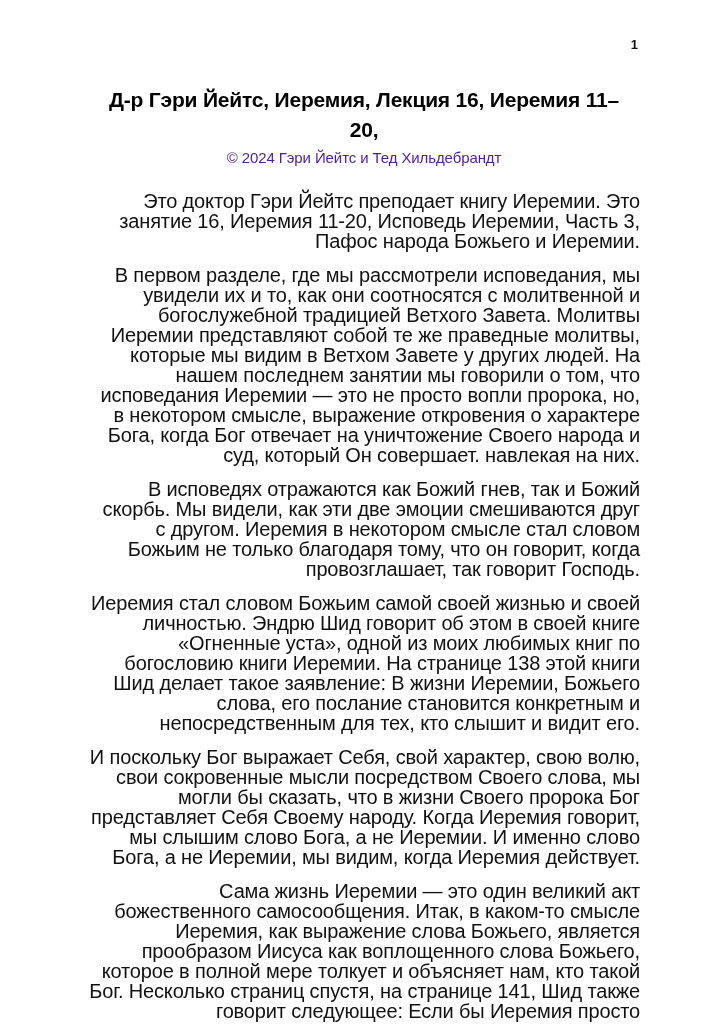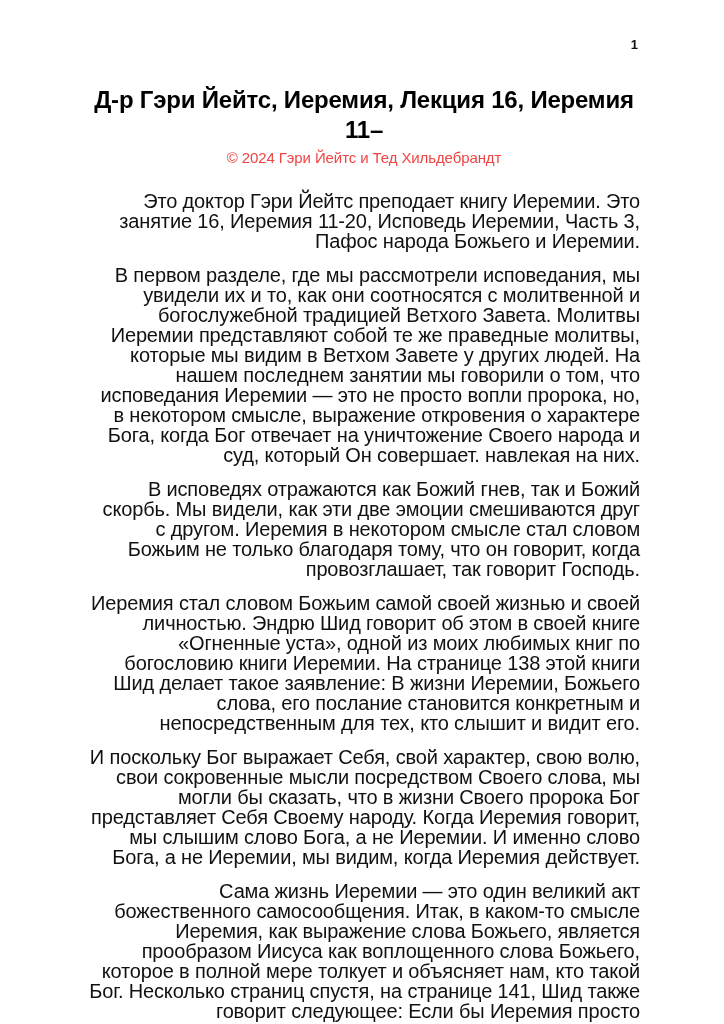--- a/index.html
+++ b/index.html
@@ -26,31 +26,31 @@
   }
   .content {
     position: absolute;
     left: 88px;
     top: 85px;
     width: 552px;
   }
   .title-block {
     text-align: center;
     font-weight: 700;
-    font-size: 24px;
+    font-size: 21px;
     line-height: 30px;
     color: #000000;
     letter-spacing: -0.2px;
   }
   .copyright-line {
     text-align: center;
     font-size: 15px;
     line-height: 20px;
     margin-top: 3px;
-    color: #ef4444;
+    color: #4c1d95;
     letter-spacing: -0.1px;
   }
   .body-text {
     margin-top: 23px;
     font-size: 20px;
     line-height: 20px;
     letter-spacing: -0.15px;
     color: #111111;
     text-align: right;
   }
@@ -65,20 +65,21 @@
 <body>
 
 <div class="page">
 
   <div class="page-number">1</div>
 
   <div class="content">
 
     <div class="title-block">
       <div>Д-р Гэри Йейтс, Иеремия, Лекция 16, Иеремия 11–</div>
+      <div>20,</div>
     </div>
 
     <div class="copyright-line">© 2024 Гэри Йейтс и Тед Хильдебрандт</div>
 
     <div class="body-text">
       <p>Это доктор Гэри Йейтс преподает книгу Иеремии. Это занятие 16, Иеремия 11-20, Исповедь Иеремии, Часть 3, Пафос народа Божьего и Иеремии.</p>
       <p>В первом разделе, где мы рассмотрели исповедания, мы увидели их и то, как они соотносятся с молитвенной и богослужебной традицией Ветхого Завета. Молитвы Иеремии представляют собой те же праведные молитвы, которые мы видим в Ветхом Завете у других людей. На нашем последнем занятии мы говорили о том, что исповедания Иеремии — это не просто вопли пророка, но, в некотором смысле, выражение откровения о характере Бога, когда Бог отвечает на уничтожение Своего народа и суд, который Он совершает. навлекая на них.</p>
       <p>В исповедях отражаются как Божий гнев, так и Божий скорбь. Мы видели, как эти две эмоции смешиваются друг с другом. Иеремия в некотором смысле стал словом Божьим не только благодаря тому, что он говорит, когда провозглашает, так говорит Господь.</p>
       <p>Иеремия стал словом Божьим самой своей жизнью и своей личностью. Эндрю Шид говорит об этом в своей книге «Огненные уста», одной из моих любимых книг по богословию книги Иеремии. На странице 138 этой книги Шид делает такое заявление: В жизни Иеремии, Божьего слова, его послание становится конкретным и непосредственным для тех, кто слышит и видит его.</p>
       <p>И поскольку Бог выражает Себя, свой характер, свою волю, свои сокровенные мысли посредством Своего слова, мы могли бы сказать, что в жизни Своего пророка Бог представляет Себя Своему народу. Когда Иеремия говорит, мы слышим слово Бога, а не Иеремии. И именно слово Бога, а не Иеремии, мы видим, когда Иеремия действует.</p>

